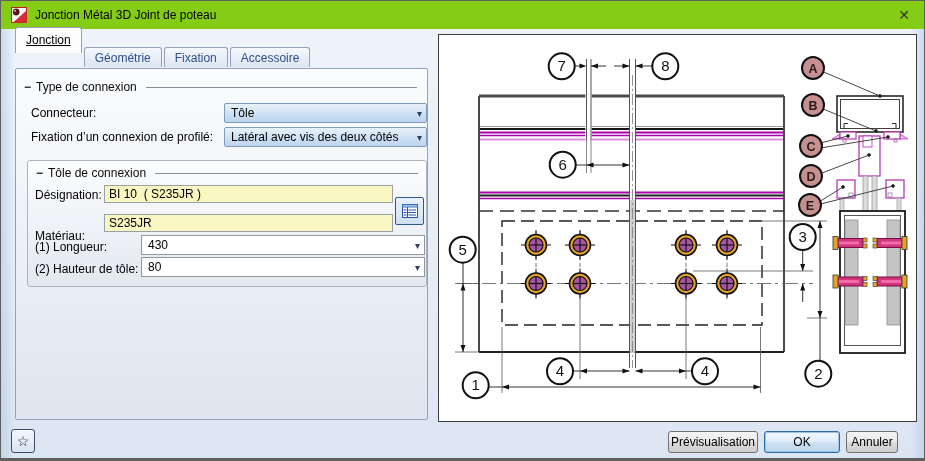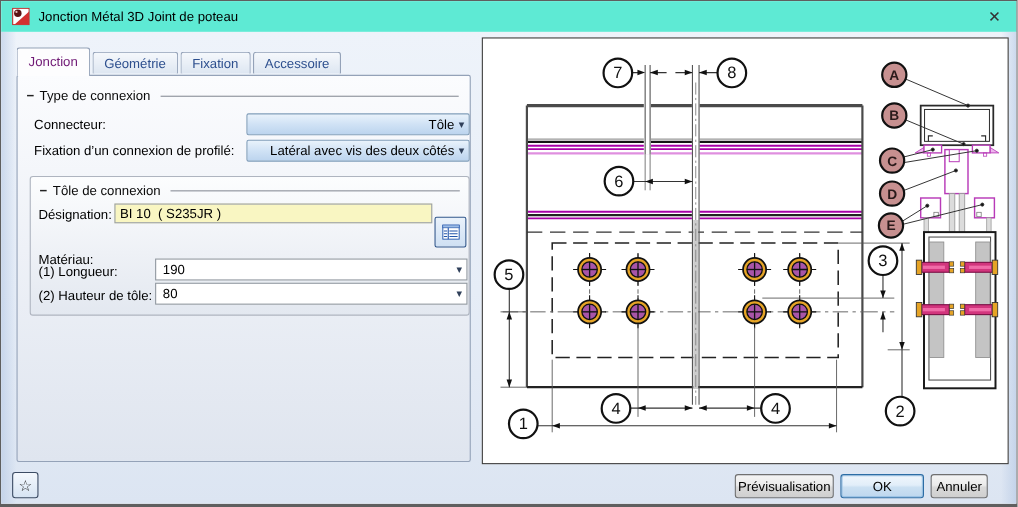--- a/index.html
+++ b/index.html
@@ -3,52 +3,52 @@
 <meta charset="utf-8">
 <style>
   html,body{margin:0;padding:0;background:#9a9a9a;}
   *{box-sizing:border-box;}
   .dialog{
     position:relative;width:925px;height:461px;background:#ffffff;
     border:1px solid #5f5f5f;border-bottom-width:3px;
     font-family:"Liberation Sans",sans-serif;font-size:12px;color:#000;overflow:hidden;
   }
   
-  .titlebar{position:absolute;left:0;top:0;right:0;height:28px;background:#5eead4;}
+  .titlebar{position:absolute;left:0;top:0;right:0;height:28px;background:#84cc16;}
   .app-icon{position:absolute;left:10px;top:6px;width:16px;height:16px;}
   .title-text{position:absolute;left:34px;top:7px;font-size:12px;color:#000;}
   .close-btn{position:absolute;right:11px;top:5px;width:18px;height:18px;text-align:center;
     line-height:18px;font-size:14px;color:#333;cursor:pointer;}
   
   .chrome{position:absolute;left:0;top:28px;right:0;bottom:0;
     background:linear-gradient(180deg,#eef3fa 0%,#e6edf7 55%,#dce5f2 100%);}
   .chrome:before{content:"";position:absolute;inset:0;
     background:linear-gradient(90deg,rgba(176,196,226,.55) 0,rgba(176,196,226,0) 14px,rgba(176,196,226,0) calc(100% - 14px),rgba(176,196,226,.55) 100%);}
   
   .tabs{position:absolute;left:14px;top:42px;height:26px;display:flex;align-items:flex-end;z-index:3;}
   .tab{height:20px;margin-bottom:2px;margin-right:2px;padding:0 10px;line-height:20px;
     border:1px solid #94a2b8;border-bottom:none;border-radius:3px 3px 0 0;
     background:linear-gradient(#f5f8fc,#dde6f1);color:#2d4f8e;cursor:pointer;white-space:nowrap;}
-  .tab.active{height:26px;margin-bottom:0;line-height:24px;background:#fdfdfe;color:#701a75;z-index:4;}
+  .tab.active{height:26px;margin-bottom:16px;line-height:24px;background:#fdfdfe;color:#000000;z-index:4;text-decoration:underline;}
   .tabpage{position:absolute;left:14px;top:67px;width:413px;height:352px;
     border:1px solid #94a2b8;border-radius:2px;z-index:2;
     background:linear-gradient(180deg,#fbfcfe 0%,#eef1f7 45%,#dfe5ef 100%);}
   
   .group-title{display:flex;align-items:center;gap:5px;}
   .group-title .minus{font-weight:700;color:#222;}
   .group-title .gt-label{font-weight:400;color:#0a0a0a;white-space:nowrap;}
   .group-title .rule{flex:1;border-top:1px solid #8a8f99;margin-left:4px;}
   .g1-title{position:absolute;left:8px;top:11px;right:10px;}
   .form-label{position:absolute;color:#000;white-space:nowrap;}
   .combo{position:absolute;display:flex;align-items:center;height:20px;padding:0 4px 0 6px;
     cursor:pointer;overflow:hidden;}
   .combo .combo-text{flex:1;white-space:nowrap;overflow:hidden;}
   .combo .combo-arrow{font-size:10px;color:#30405a;padding-left:4px;}
   .combo.blue{border:1px solid #7f9db9;border-radius:2px;
-    background:linear-gradient(180deg,#e9f2fb 0%,#d0e2f5 50%,#bcd4ee 100%);text-align:right;}
+    background:linear-gradient(180deg,#e9f2fb 0%,#d0e2f5 50%,#bcd4ee 100%);}
   .combo.white{border:1px solid #8f979f;background:#fff;}
   .field{position:absolute;height:18px;border:1px solid #9aa0a8;background:#f9f6c2;
     padding:1px 4px;font:12px "Liberation Sans",sans-serif;color:#000;}
   .group-panel{position:absolute;left:11px;top:91px;width:400px;height:127px;
     border:1px solid #aeb4bf;border-radius:3px;
     background:linear-gradient(180deg,#fcfdfe 0%,#eef1f6 55%,#e3e8f0 100%);}
   .g2-title{position:absolute;left:8px;top:5px;right:8px;}
   .table-btn{position:absolute;left:367px;top:36px;width:29px;height:28px;border:1px solid #30578c;
     border-radius:2px;background:linear-gradient(180deg,#eaf2fb,#cfe0f3);display:flex;
     align-items:center;justify-content:center;cursor:pointer;}
@@ -117,38 +117,39 @@
       <div class="group-title g2-title">
         <span class="minus">−</span>
         <span class="gt-label">Tôle de connexion</span>
         <span class="rule"></span>
       </div>
 
       <span class="form-label" style="left:7px;top:27px;">Désignation:</span>
       <input class="field" style="left: 76px; top: 24px; width: 289px;" value="BI 10  ( S235JR )">
 
       <span class="form-label" style="left:7px;top:68px;">Matériau:</span>
+      <input class="field" style="left: 76px; top: 53px; width: 289px;" value="S235JR">
 
       <div class="table-btn">
         <svg width="16" height="14" viewBox="0 0 16 14">
           <rect x="0.5" y="0.5" width="15" height="13" fill="#ffffff" stroke="#2255aa"></rect>
           <rect x="0.5" y="0.5" width="15" height="2.6" fill="#9cbce6" stroke="#2255aa" stroke-width="0.6"></rect>
           <line x1="5.5" y1="3" x2="5.5" y2="13.5" stroke="#2255aa"></line>
           <line x1="6.5" y1="6" x2="14" y2="6" stroke="#2255aa"></line>
           <line x1="6.5" y1="8.5" x2="14" y2="8.5" stroke="#2255aa"></line>
           <line x1="6.5" y1="11" x2="14" y2="11" stroke="#2255aa"></line>
           <line x1="1.5" y1="6" x2="4.5" y2="6" stroke="#2255aa"></line>
           <line x1="1.5" y1="8.5" x2="4.5" y2="8.5" stroke="#2255aa"></line>
           <line x1="1.5" y1="11" x2="4.5" y2="11" stroke="#2255aa"></line>
         </svg>
       </div>
 
       <span class="form-label" style="left:7px;top:79px;">(1)  Longueur:</span>
       <div class="combo white" style="left:113px;top:74px;width:284px;">
-        <span class="combo-text">190</span>
+        <span class="combo-text">430</span>
         <span class="combo-arrow">▾</span>
       </div>
 
       <span class="form-label" style="left:7px;top:101px;">(2)  Hauteur de tôle:</span>
       <div class="combo white" style="left:113px;top:96px;width:284px;">
         <span class="combo-text">80</span>
         <span class="combo-arrow">▾</span>
       </div>
     </div>
   </div>

